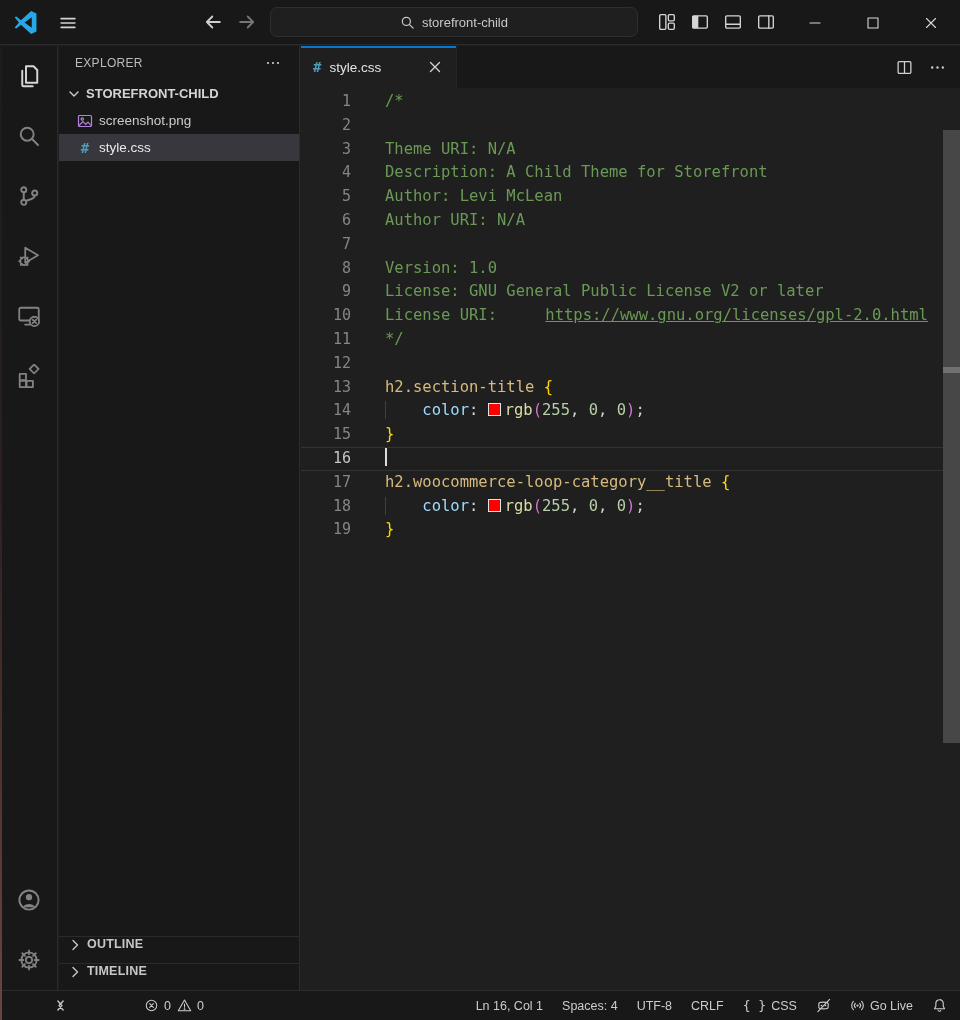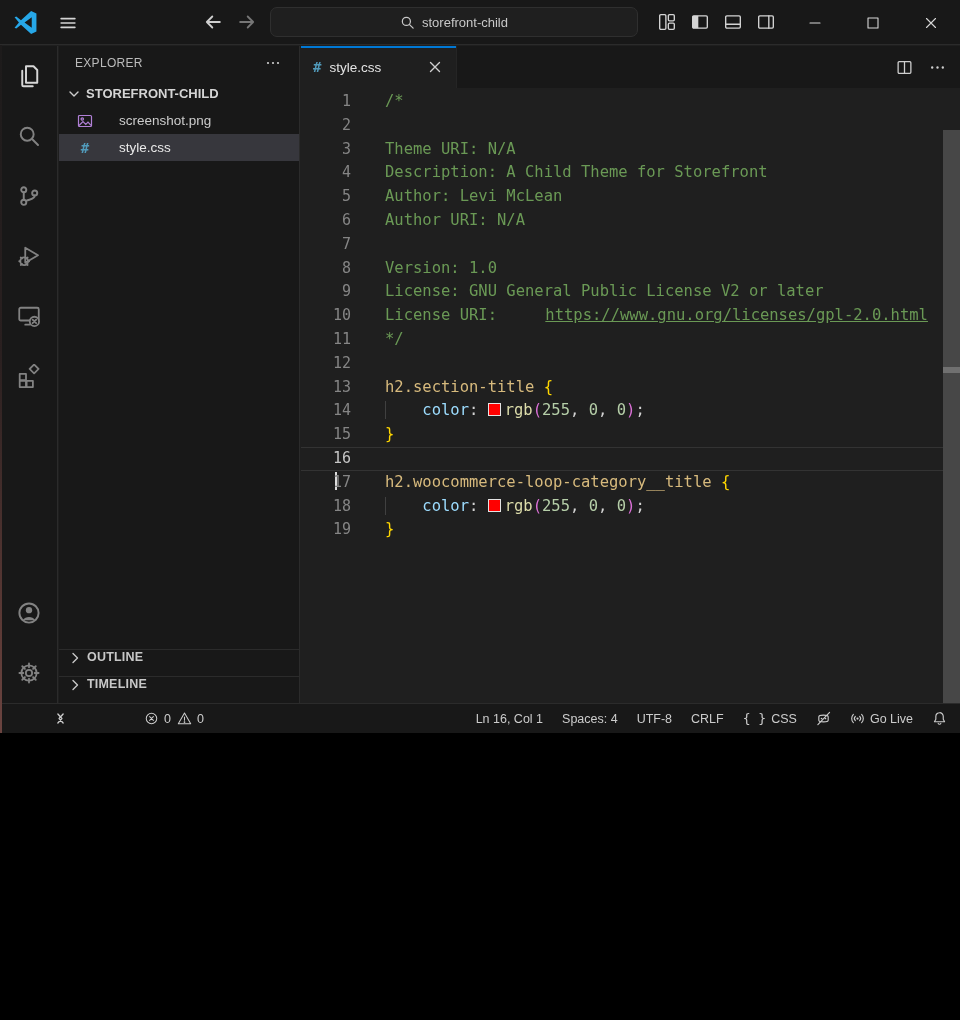--- a/index.html
+++ b/index.html
@@ -1,18 +1,18 @@
 <!DOCTYPE html>
 <html><head>
 <meta charset="utf-8">
 <style>
   * { box-sizing: border-box; margin: 0; padding: 0; }
   html,body { background:#000; }
   body { font-family: "Liberation Sans", sans-serif; }
-  .window { position:relative; width:960px; height:733px; background:#1f1f1f; color:#ccc; overflow:hidden; font-size:13px; }
+  .window { position:relative; width:960px; height:1020px; background:#1f1f1f; color:#ccc; overflow:hidden; font-size:13px; }
 
   
   .edge-strip { position:absolute; left:0; top:45px; bottom:0; width:2px; background:linear-gradient(#1d1b1b 0%, #2a2020 45%, #5c3a36 85%, #6b4440 100%); z-index:40; }
 
   
   .titlebar { position:absolute; top:0; left:0; width:100%; height:45px; background:#181818; border-bottom:1px solid #2b2b2b; z-index:30; }
   .tb-logo { position:absolute; left:13px; top:10px; width:25px; height:25px; }
   .tb-menu { position:absolute; left:58px; top:13px; width:20px; height:20px; color:#d4d4d4; }
   .nav-btn { position:absolute; top:11px; width:22px; height:22px; color:#cfcfcf; }
   .nav-back { left:202px; }
@@ -34,41 +34,41 @@
 
   
   .sidebar { position:absolute; left:59px; top:46px; bottom:30px; width:241px; background:#181818; border-right:1px solid #2b2b2b; z-index:10; }
   .sb-header { height:34px; display:flex; align-items:center; padding-left:16px; font-size:12px; color:#bbb; letter-spacing:.3px; }
   .sb-header .more { position:absolute; right:18px; top:9px; width:16px; height:16px; color:#cfcfcf; }
   .tree-row { position:relative; height:27px; display:flex; align-items:center; font-size:13.5px; color:#cccccc; cursor:default; }
   .tree-row .twisty { position:absolute; left:7px; width:16px; height:16px; color:#ccc; }
   .tree-row.folder { font-weight:bold; color:#d5d5d5; }
   .tree-row.folder .label { margin-left:27px; font-size:13px; }
   .tree-row.file .fic { position:absolute; left:18px; width:16px; height:16px; display:flex; align-items:center; justify-content:center; }
-  .tree-row.file .label { margin-left:60px;text-align:center; }
+  .tree-row.file .label { margin-left:40px;text-align:center; }
   .tree-row.selected { background:#37373d; color:#e9e9e9; }
   .hash-ic { color:#519aba; font-weight:bold; font-size:14px; font-family:"DejaVu Sans Mono", monospace; }
   .sb-bottom { position:absolute; left:0; right:0; bottom:0; }
   .sb-section { height:27px; border-top:1px solid #2b2b2b; display:flex; align-items:flex-start; font-weight:bold; font-size:12.5px; color:#c7c7c7; position:relative; }
   .sb-section .twisty { position:absolute; left:8px; width:16px; height:16px; }
   .sb-section .label { margin-left:28px; letter-spacing:.2px; }
 
   
   .editor-group { position:absolute; left:301px; top:46px; right:0; bottom:30px; background:#1f1f1f; }
   .tabbar { position:relative; height:42px; background:#181818; display:flex; }
   .tab { position:relative; width:156px; height:42px; background:#1f1f1f; display:flex; align-items:center; gap:8px; padding:0 12px; font-size:13.5px; color:#e4e4e4; box-shadow:inset 0 2px 0 #0078d4; border-right:1px solid #252525; }
   .tab .close { margin-left:auto; width:18px; height:18px; display:flex; align-items:center; justify-content:center; color:#cfcfcf; }
   .tab-actions { margin-left:auto; display:flex; align-items:center; gap:16px; padding-right:14px; color:#cfcfcf; }
 
   .code-area { position:absolute; top:42px; left:0; right:0; bottom:0; overflow:hidden; }
   .lines { padding-top:2px; font-family:"DejaVu Sans Mono", monospace; font-size:15.5px; }
   .line { display:flex; height:23.8px; line-height:23.8px; white-space:pre; }
   .gutter { flex:none; width:50px; text-align:right; color:#858585; font-size:15px; }
   .code { margin-left:34px; }
-  .line.active { box-shadow: inset 0 1px 0 #333333, inset 0 -1px 0 #333333; flex-direction: column; }
+  .line.active { box-shadow: inset 0 1px 0 #333333, inset 0 -1px 0 #333333; }
   .line.active .gutter { color:#c6c6c6; }
   .cursor { display:inline-block; width:2px; height:18px; background:#dcdcdc; vertical-align:-3px; }
   .tok-cm { color:#6a9955; }
   .tok-sel { color:#d7ba7d; }
   .tok-brc { color:#ffd700; }
   .tok-prp { color:#9cdcfe; }
   .tok-pun { color:#d4d4d4; }
   .tok-fn { color:#dcdcaa; }
   .tok-par { color:#da70d6; }
   .tok-num { color:#b5cea8; }

